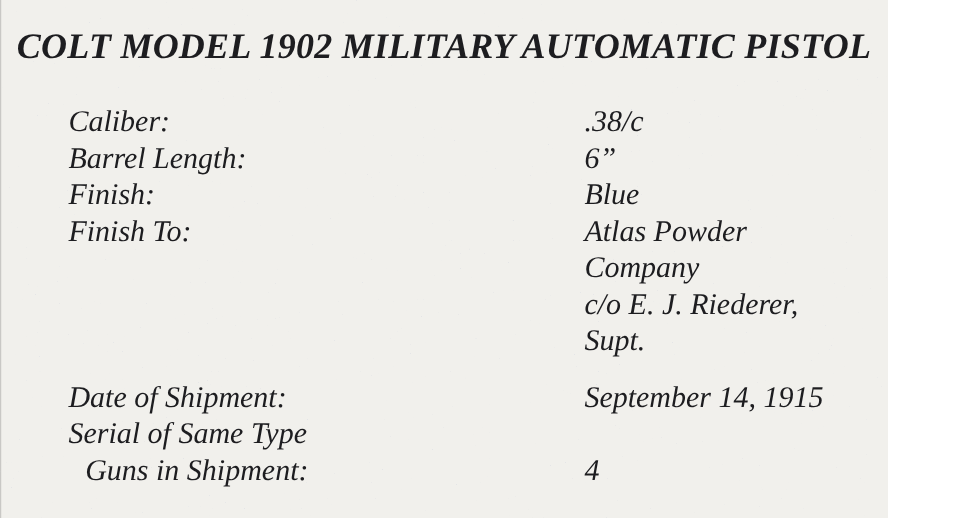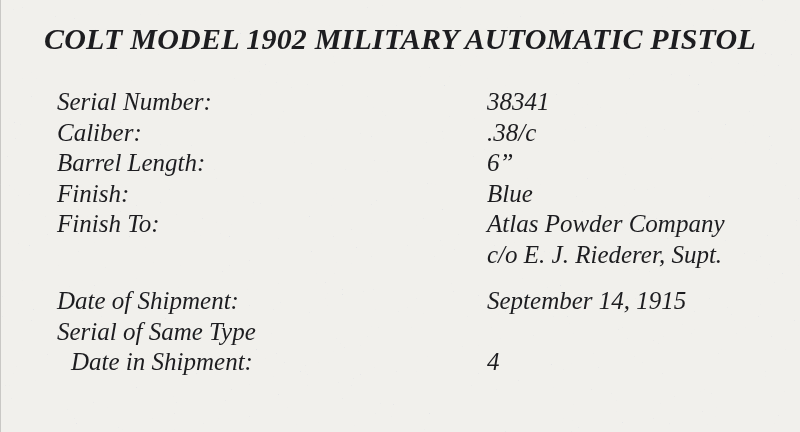--- a/index.html
+++ b/index.html
@@ -1,18 +1,18 @@
 <!DOCTYPE html>
 <html style="--paper: #f1f0ec; --ink: #1d1d20; --speckle: #b9bdc6;"><head>
 <meta charset="utf-8">
 <style>
   html, body { margin: 0; padding: 0; }
   .page {
     position: relative;
-    width: 800px;
+    width: 740px;
     height: 432px;
     background: var(--paper, #f1f0ec);
     color: var(--ink, #1d1d20);
     font-family: "Liberation Serif", serif;
     font-style: italic;
     overflow: hidden;
     box-sizing: border-box;
   }
   .page::before {
     content: "";
@@ -61,24 +61,20 @@
       <feTurbulence type="fractalNoise" baseFrequency="0.55" numOctaves="2" seed="11"></feTurbulence>
       <feColorMatrix type="matrix" values="0 0 0 0 0.70  0 0 0 0 0.72  0 0 0 0 0.77  0 0 0 14 -11.5"></feColorMatrix>
     </filter>
     <rect width="800" height="432" filter="url(#speck)" opacity="0.55"></rect>
   </svg>
 
   <h1 class="title">COLT MODEL 1902 MILITARY AUTOMATIC PISTOL</h1>
 
   <div class="rows">
 
-    <div class="row">
-      <span class="label">Serial Number:</span>
-      <span class="value">38341</span>
-    </div>
 
     <div class="row">
       <span class="label">Caliber:</span>
       <span class="value">.38/c</span>
     </div>
 
     <div class="row">
       <span class="label">Barrel Length:</span>
       <span class="value">6”</span>
     </div>
@@ -106,18 +102,18 @@
       <span class="label">Date of Shipment:</span>
       <span class="value">September 14, 1915</span>
     </div>
 
     <div class="row">
       <span class="label">Serial of Same Type</span>
       <span class="value"></span>
     </div>
 
     <div class="row indent">
-      <span class="label">Date in Shipment:</span>
+      <span class="label">Guns in Shipment:</span>
       <span class="value">4</span>
     </div>
 
   </div>
 </div>
 
 </body></html>

